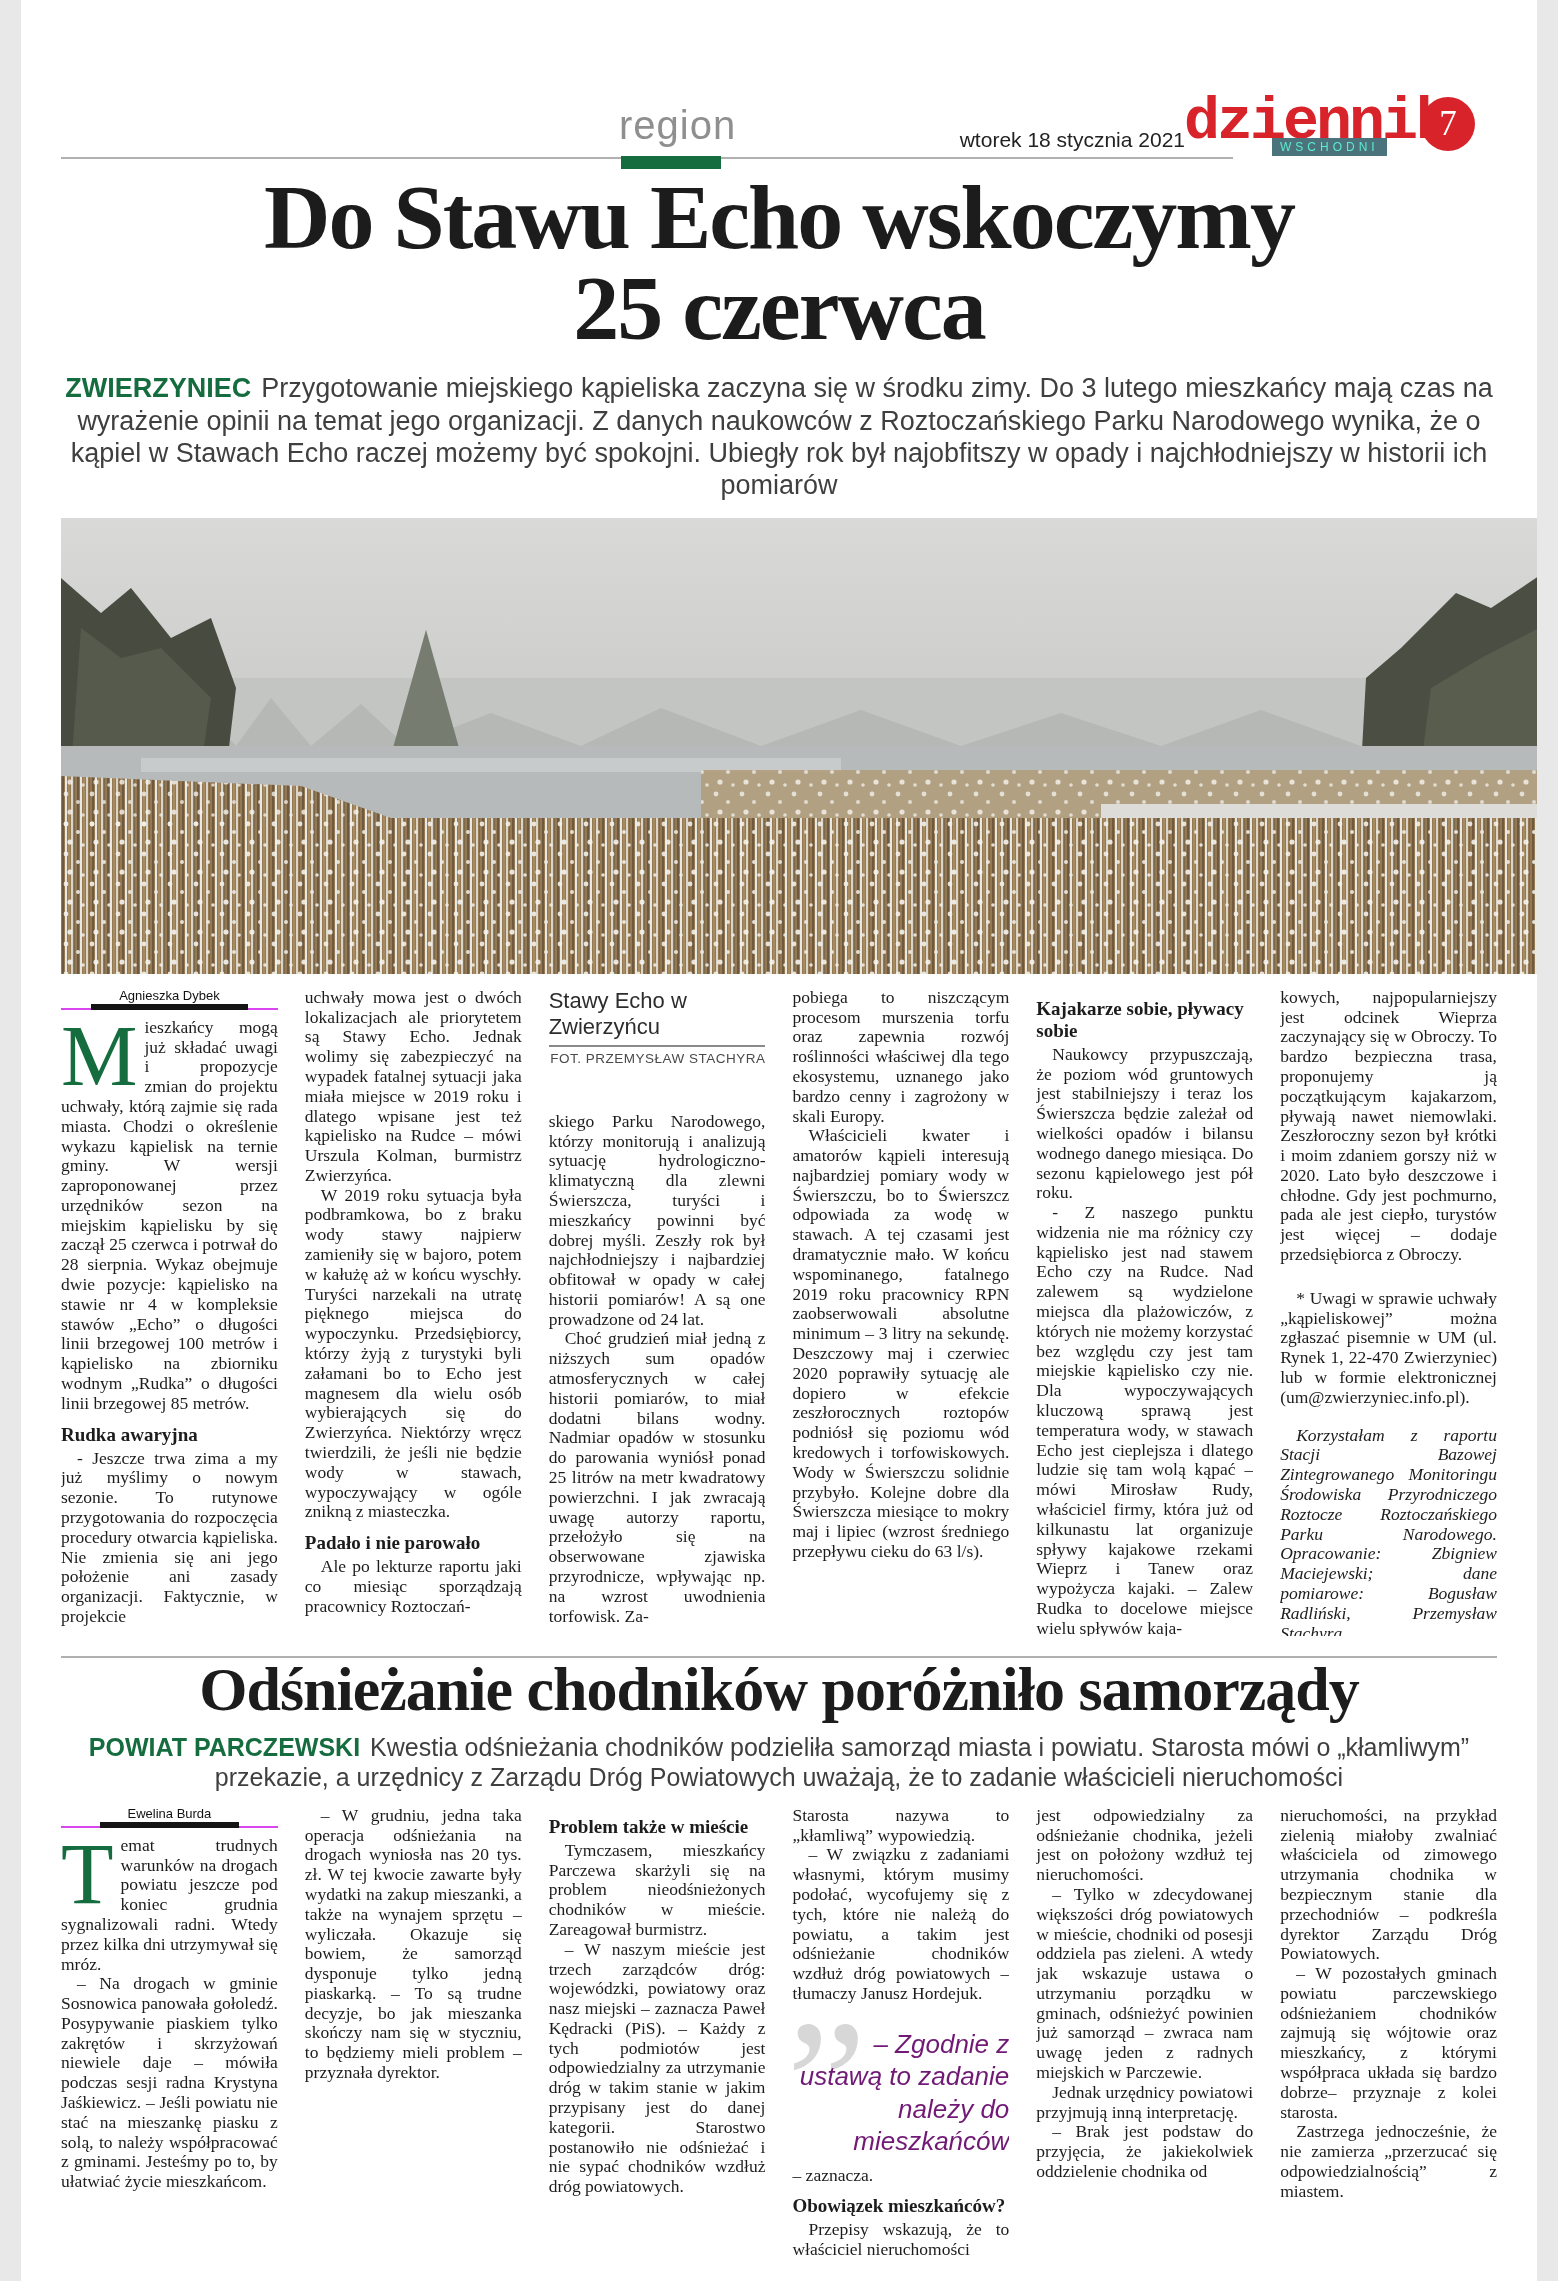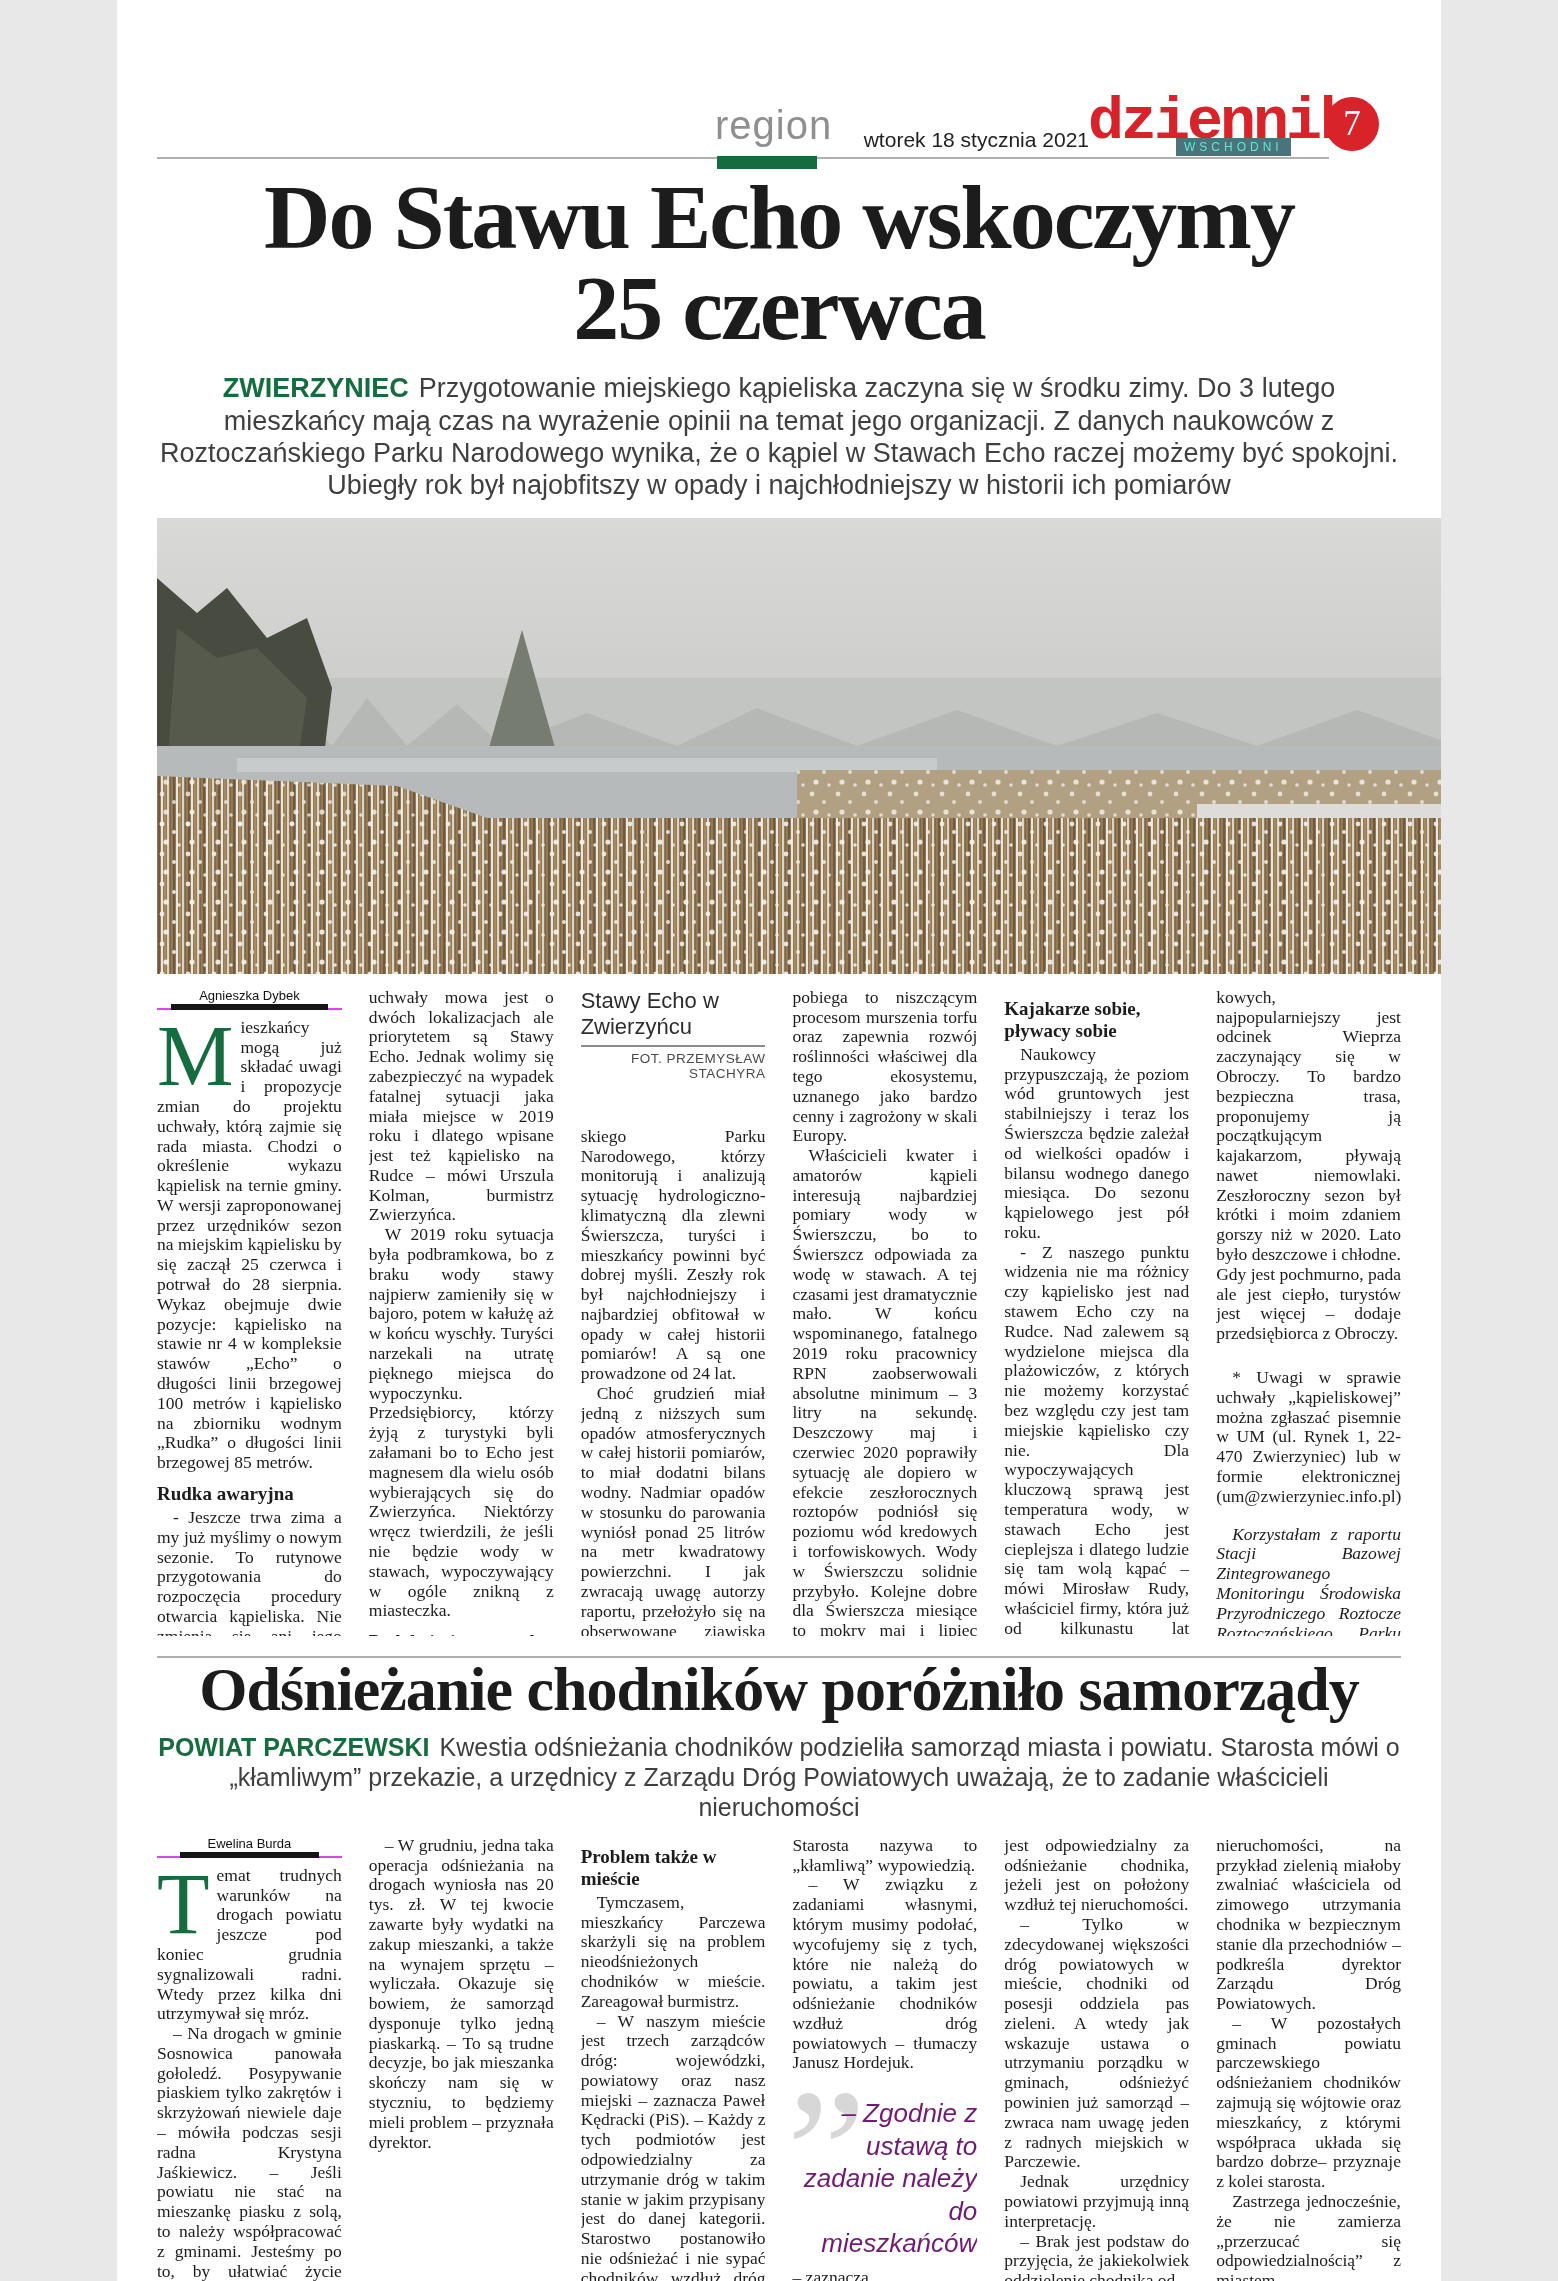--- a/index.html
+++ b/index.html
@@ -1,21 +1,21 @@
 <!DOCTYPE html>
 <html lang="pl" style="--green: #156c3e; --red: #d8232b; --teal: #4a737b; --ink: #1c1c1c; --gray: #8f8f8f; --qgray: #d7d7d7;"><head>
 <meta charset="utf-8">
 <style>
   :root{
     --green:#156c3e; --red:#d8232b; --teal:#4a737b; --ink:#1c1c1c;
     --gray:#8f8f8f; --rule:#b0b0b0; --qgray:#d7d7d7;
   }
   *{box-sizing:border-box;margin:0;padding:0;}
   html,body{background:#e8e8e8;}
-  .page{width:1324px;height:2281px;background:#fff;position:relative;overflow:hidden;
+  .page{width:1516px;height:2281px;background:#fff;position:relative;overflow:hidden;
         font-family:"Liberation Serif",serif;color:var(--ink);margin:0 auto;}
   .inner{padding:0 40px;}
 
   
   .masthead{position:relative;height:168px;}
   .section-label{position:absolute;left:598px;top:103px;font-family:"Liberation Sans",sans-serif;
         font-size:40px;color:var(--gray);letter-spacing:1px;}
   .mast-rule{position:absolute;left:40px;width:1172px;top:157px;border-top:2px solid var(--rule);}
   .green-block{position:absolute;left:560px;top:-3px;width:100px;height:13px;background:var(--green);}
   .mast-date{position:absolute;right:352px;top:128px;font-family:"Liberation Sans",sans-serif;

